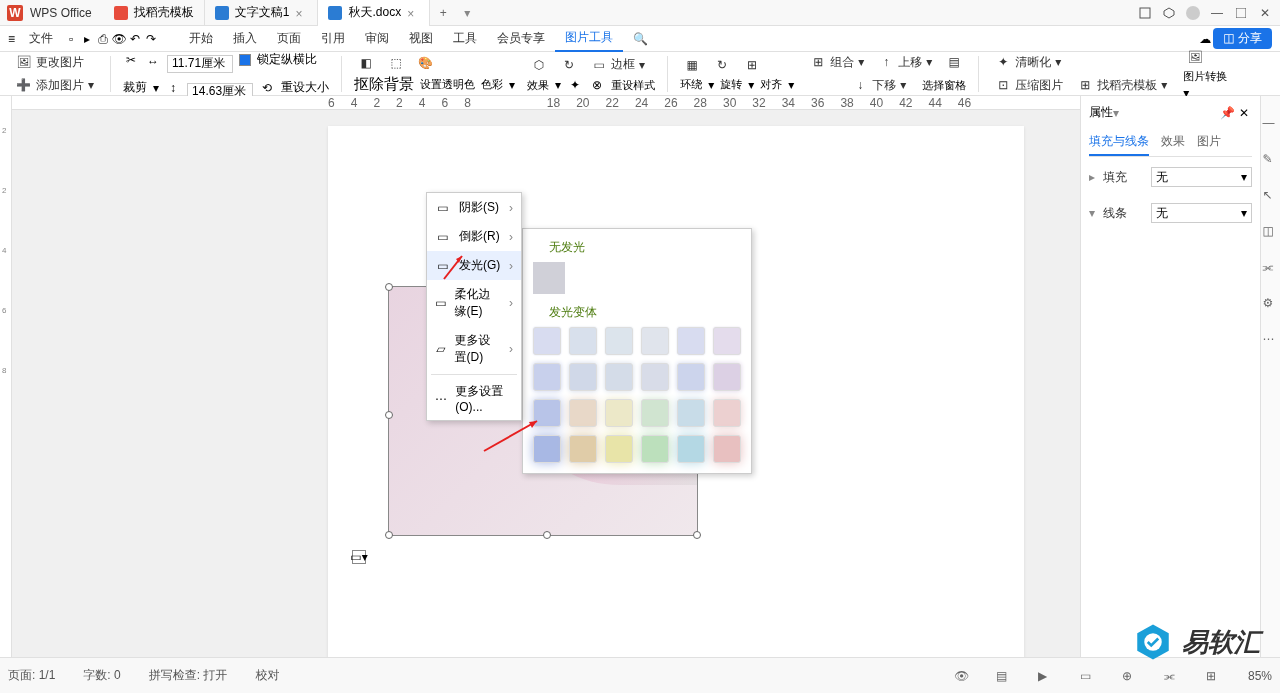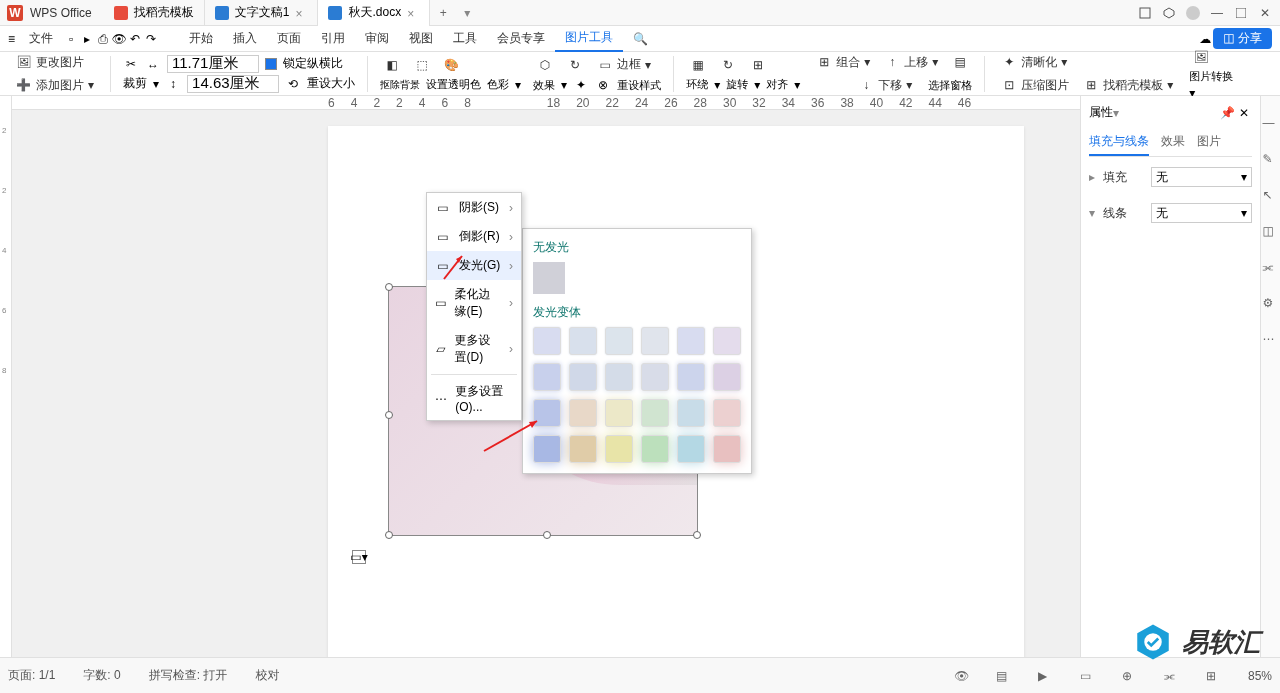--- a/index.html
+++ b/index.html
@@ -21,42 +21,42 @@
 .menu-item.active { color: #1a73e8; border-bottom: 2px solid #1a73e8; }
 .menubar .spacer { flex: 1; }
 .share-btn { background: #1a73e8; color: #fff; padding: 2px 10px; border-radius: 4px; }
 
 .ribbon { height: 44px; display: flex; align-items: center; background: #fff; border-bottom: 1px solid #e0e0e0; padding: 0 8px; gap: 4px; }
 .ribbon-group { display: flex; flex-direction: column; justify-content: center; gap: 2px; padding: 0 4px; }
 .ribbon-row { display: flex; align-items: center; gap: 6px; }
 .ribbon-btn { display: flex; align-items: center; gap: 4px; padding: 2px 4px; color: #333; }
 .ribbon-icon { width: 16px; height: 16px; display: inline-flex; align-items: center; justify-content: center; }
 .ribbon-sep { width: 1px; height: 36px; background: #e0e0e0; margin: 0 4px; }
-.size-input { width: 92px; height: 18px; border: 1px solid #ccc; padding: 0 4px; font-size: 15px; }
+.size-input { width: 66px; height: 18px; border: 1px solid #ccc; padding: 0 4px; font-size: 12px; margin-top: 8px; }
 .checkbox { width: 12px; height: 12px; border: 1px solid #888; background: #1a73e8; }
 
 .workspace { display: flex; height: 580px; }
 .vruler { width: 12px; background: #fff; border-right: 1px solid #e0e0e0; position: relative; }
 .vruler-mark { position: absolute; left: 2px; font-size: 8px; color: #888; }
 .canvas-area { flex: 1; background: #f0f0f0; position: relative; overflow: hidden; }
 .hruler { height: 14px; background: #fff; border-bottom: 1px solid #e0e0e0; position: absolute; top: 0; left: 0; right: 0; display: flex; align-items: center; padding-left: 316px; gap: 16px; font-size: 8px; color: #666; }
 .page { position: absolute; left: 316px; top: 30px; width: 696px; height: 600px; background: #fff; box-shadow: 0 1px 3px rgba(0,0,0,0.1); }
 .image-sel { position: absolute; left: 376px; top: 190px; width: 310px; height: 250px; border: 1px solid #888; }
 .sel-handle { position: absolute; width: 8px; height: 8px; background: #fff; border: 1px solid #666; border-radius: 50%; }
 .img-placeholder { width: 100%; height: 100%; background: linear-gradient(135deg, #e8d4e0, #f0e8ec); position: relative; }
 .img-shape { position: absolute; right: 0; bottom: 20%; width: 50%; height: 40%; background: linear-gradient(135deg, rgba(255,150,200,0.4), rgba(200,200,200,0.3)); border-radius: 50% 0 0 50%; }
 
 .dropdown-menu { position: absolute; left: 414px; top: 96px; width: 96px; background: #fff; border: 1px solid #ccc; box-shadow: 2px 2px 6px rgba(0,0,0,0.2); z-index: 100; }
 .dd-item { display: flex; align-items: center; padding: 6px 8px; gap: 8px; }
 .dd-item.hover { background: #e8f0fe; }
 .dd-item .arrow { margin-left: auto; color: #888; }
 .dd-sep { height: 1px; background: #e0e0e0; margin: 2px 4px; }
 
 .glow-panel { position: absolute; left: 510px; top: 132px; width: 230px; background: #fff; border: 1px solid #ccc; box-shadow: 2px 2px 6px rgba(0,0,0,0.2); z-index: 99; padding: 10px; }
-.glow-section-title { color: #0f766e; margin-bottom: 6px; }
+.glow-section-title { color: #4d7c0f; margin-bottom: 6px; margin-left: 16px; }
 .glow-none { width: 32px; height: 32px; background: #d0d0d8; margin-bottom: 10px; }
 .glow-grid { display: grid; grid-template-columns: repeat(6, 1fr); gap: 8px; }
 .glow-swatch { width: 28px; height: 28px; border: 1px solid #ddd; border-radius: 3px; }
 
 .arrow-annotation { position: absolute; z-index: 200; pointer-events: none; }
 
 .sidepanel-strip { width: 20px; background: #fafafa; border-left: 1px solid #e0e0e0; display: flex; flex-direction: column; align-items: center; padding-top: 20px; gap: 20px; }
 .strip-icon { width: 16px; height: 16px; color: #666; }
 
 .prop-panel { width: 180px; background: #fff; border-left: 1px solid #e0e0e0; padding: 8px; }
@@ -187,21 +187,21 @@
           <span class="ribbon-icon">◧</span>
         </div>
       <div class="ribbon-btn">
           <span class="ribbon-icon">⬚</span>
         </div>
       <div class="ribbon-btn">
           <span class="ribbon-icon">🎨</span>
         </div>
     </div>
     <div class="ribbon-row">
-      <span style="font-size:10px">抠除背景</span>
+      <span style="font-size:15px">抠除背景</span>
       <span style="font-size:11px">设置透明色</span>
       <span style="font-size:11px">色彩</span>▾
     </div>
   </div>
   <div class="ribbon-group">
     <div class="ribbon-row">
       <div class="ribbon-btn">
           <span class="ribbon-icon">⬡</span>
         </div>
       <div class="ribbon-btn">

